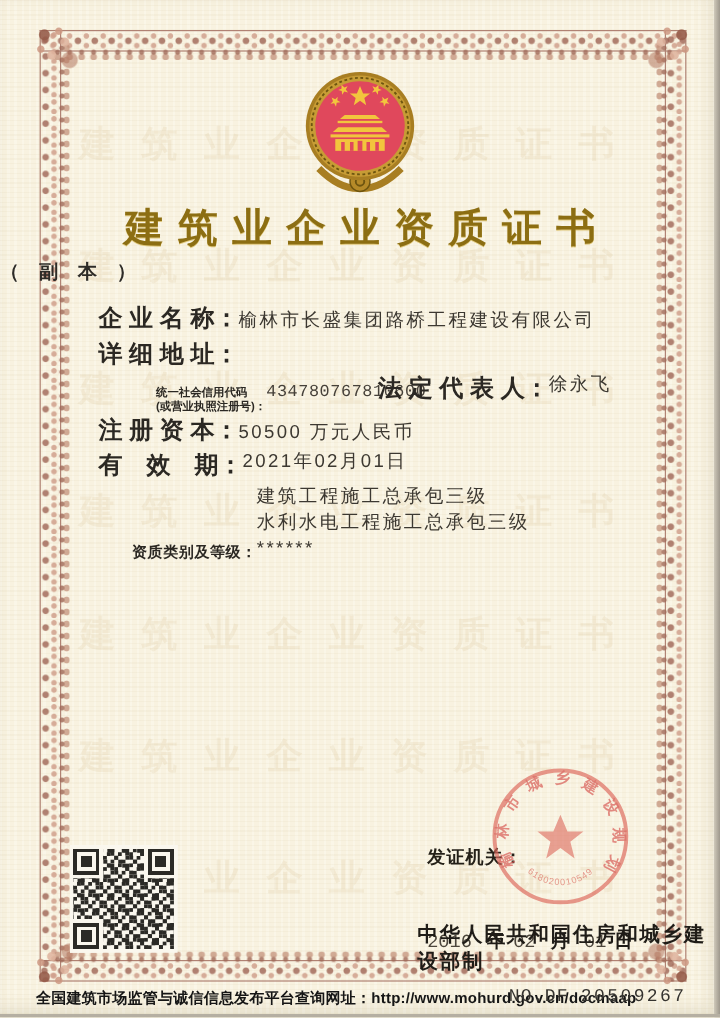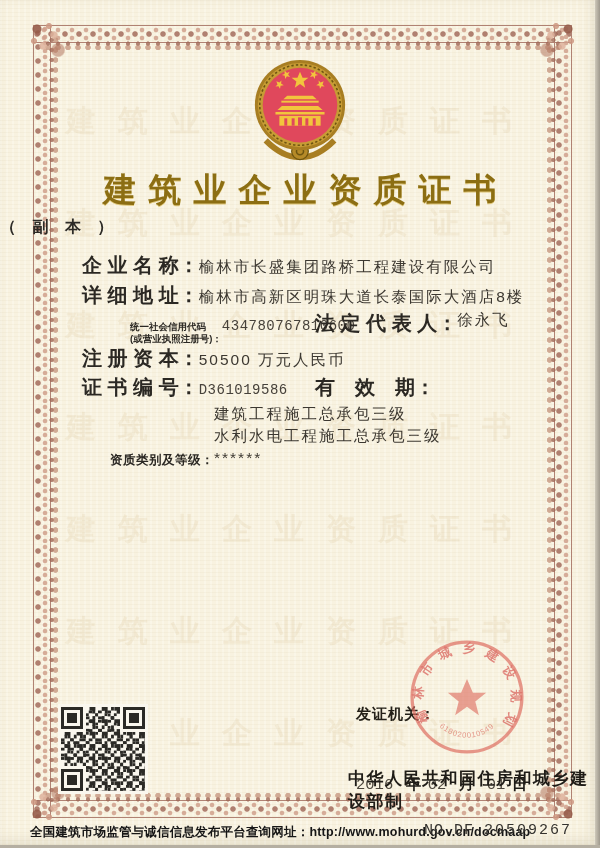--- a/index.html
+++ b/index.html
@@ -180,21 +180,20 @@
 
   <div class="fields">
 
     <div class="row">
       <span class="lbl">企 业 名 称：</span>
       <span class="val">榆林市长盛集团路桥工程建设有限公司</span>
     </div>
 
     <div class="row">
       <span class="lbl">详 细 地 址：</span>
-      <span class="val">榆林市高新区明珠大道长泰国际大酒店8楼</span>
     </div>
 
     <div class="row two code">
       <div class="col-left">
         <span class="lbl-sm">
           <span>统一社会信用代码</span><br>
           <span>(或营业执照注册号)：</span>
         </span>
         <span class="val-mono">434780767810600</span>
       </div>
@@ -205,26 +204,23 @@
     </div>
 
     <div class="row two r4">
       <div class="col-left">
         <span class="lbl">注 册 资 本：</span>
         <span class="val">50500 万元人民币</span>
       </div>
     </div>
 
     <div class="row two r5">
-      <div class="col-left">
-        <span class="lbl">证 书 编 号：</span>
-        <span class="val-mono">D361019586</span>
-      </div>
       <div class="col-right">
         <span class="lbl">有　效　期：</span>
+        <span class="val">2021年02月01日</span>
       </div>
     </div>
 
     <div class="row qual">
       <span class="lbl-q">资质类别及等级：</span>
       <div class="qual-lines">
         <div>建筑工程施工总承包三级</div>
         <div>水利水电工程施工总承包三级</div>
         <div>******</div>
       </div>

